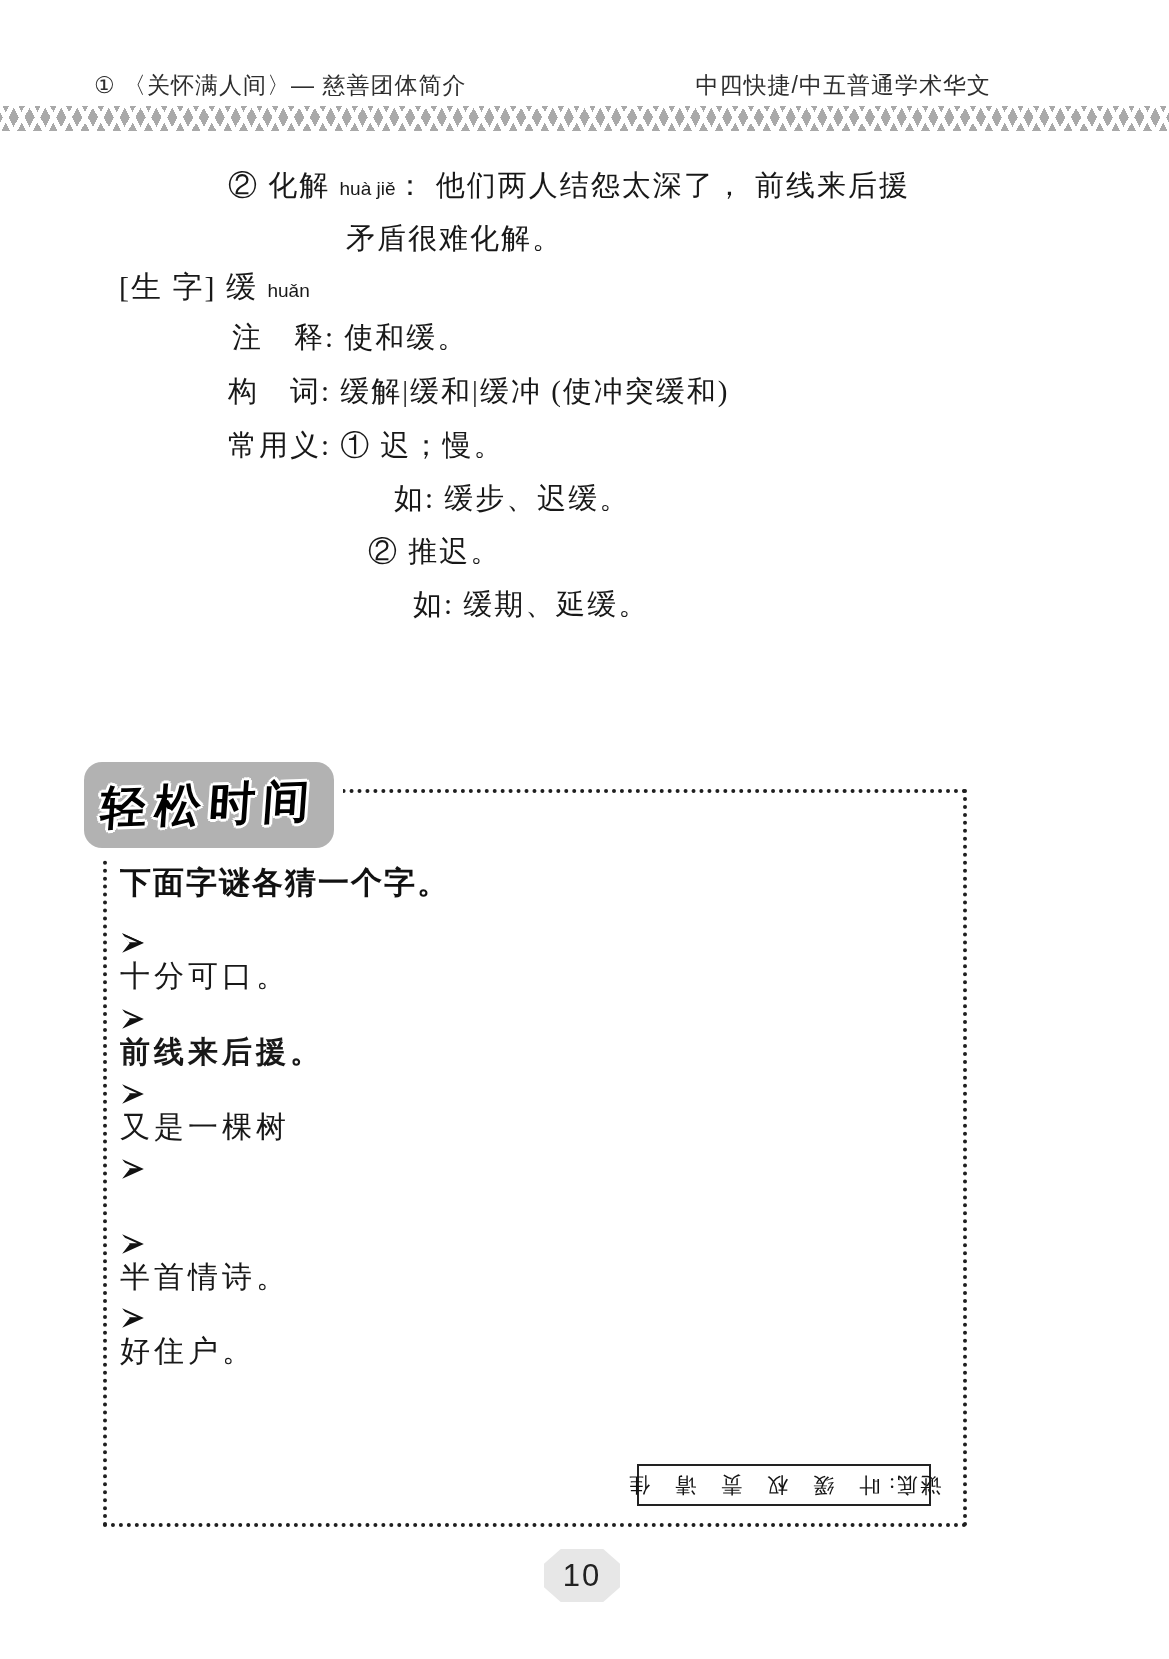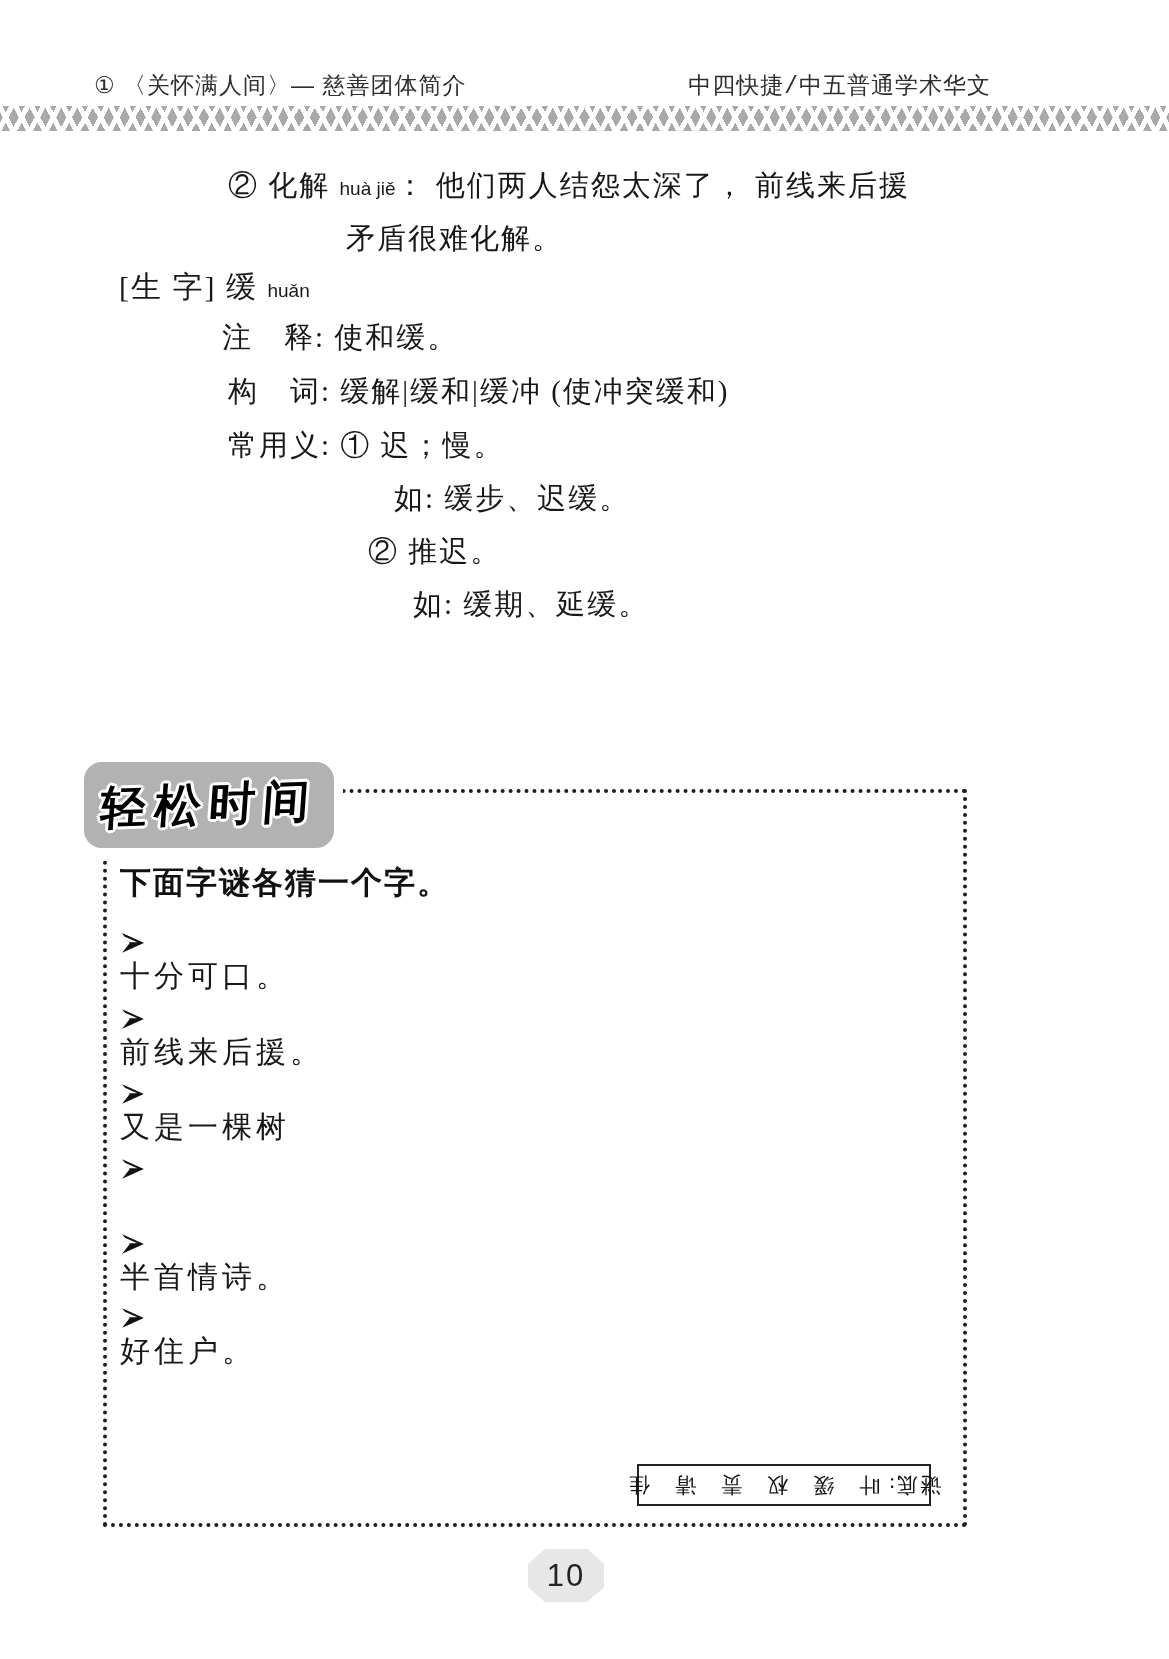--- a/index.html
+++ b/index.html
@@ -12,37 +12,37 @@
     color:#1c1c1c;
   }
   
   .hdr-left{
     position:absolute;left:94px;top:70px;
     font-family:"Liberation Sans","DejaVu Sans",sans-serif;
     font-size:23px;color:#2e2e2e;letter-spacing:1px;white-space:nowrap;
   }
   .hdr-right{
     position:absolute;right:178px;top:70px;
-    font-family:Liberation Mono, monospace;
+    font-family:Liberation Sans, sans-serif;
     font-size:23px;color:#2e2e2e;letter-spacing:1px;white-space:nowrap;
   }
   .band{
     position:absolute;left:0;top:106px;width:1169px;height:25px;
     background-color:#a9a9a9;
     background-image:
       repeating-linear-gradient(62deg,  rgba(255,255,255,0) 0 9px, #ffffff 9px 14px),
       repeating-linear-gradient(-62deg, rgba(255,255,255,0) 0 9px, #ffffff 9px 14px);
   }
   
   .line{position:absolute;font-size:29px;letter-spacing:2px;white-space:nowrap;color:#181818;}
   .pinyin{font-family:"Liberation Sans","DejaVu Sans",sans-serif;font-size:19px;letter-spacing:0;}
   .l1{left:228px;top:166px;}
   .l2{left:346px;top:219px;}
   .l3{left:119px;top:267px;font-size:30px;}
-  .l4{left:222px;top:318px;}
+  .l4{left:232px;top:318px;}
   .l5{left:228px;top:372px;}
   .l6{left:228px;top:426px;}
   .l7{left:394px;top:479px;font-family:Liberation Serif, serif;}
   .l8{left:368px;top:532px;}
   .l9{left:413px;top:585px;}
   
   .relax-box{
     position:absolute;left:103px;top:789px;width:864px;height:738px;
     border:4px dotted #1f1f1f;
     box-sizing:border-box;
@@ -66,32 +66,32 @@
   .relax-intro{
     position:absolute;left:120px;top:862px;
     font-family:"Liberation Sans","DejaVu Sans",sans-serif;
     font-weight:700;font-size:31px;color:#111;letter-spacing:2px;z-index:2;white-space:nowrap;
   }
   .riddle{
     position:absolute;left:120px;display:flex;align-items:flex-start;z-index:2;flex-direction:column;
   }
   .riddle .txt{font-size:30px;letter-spacing:4px;color:#181818;white-space:nowrap;}
   .riddle svg{display:block;}
-  .r1{top:930px;} .r2{top:1006px;} .r3{top:1081px;} .r4{top:1156px;} .r5{top:1231px;} .r6{top:1305px;}
+  .r1{top:930px;} .r2{top:1006px;font-weight:bold;} .r3{top:1081px;} .r4{top:1156px;} .r5{top:1231px;} .r6{top:1305px;}
   .answers{
     position:absolute;left:637px;top:1464px;width:294px;height:42px;
     border:2px solid #222;background:#fff;
     display:flex;align-items:center;justify-content:center;
     transform:rotate(180deg);
     z-index:2;box-sizing:border-box;
   }
   .answers span{font-size:21px;letter-spacing:2px;color:#111;white-space:nowrap;}
   
   .page-badge{
-    position:absolute;left:528px;top:1549px;width:76px;height:53px;
+    position:absolute;left:544px;top:1549px;width:76px;height:53px;
     background:#e7e7e7;
     clip-path:polygon(22% 0,78% 0,100% 28%,100% 72%,78% 100%,22% 100%,0 72%,0 28%);
     display:flex;align-items:center;justify-content:center;
   }
   .page-badge span{
     font-family:"Liberation Sans","DejaVu Sans",sans-serif;
     font-size:31px;color:#222;letter-spacing:2px;
   }
 </style>
 </head>

